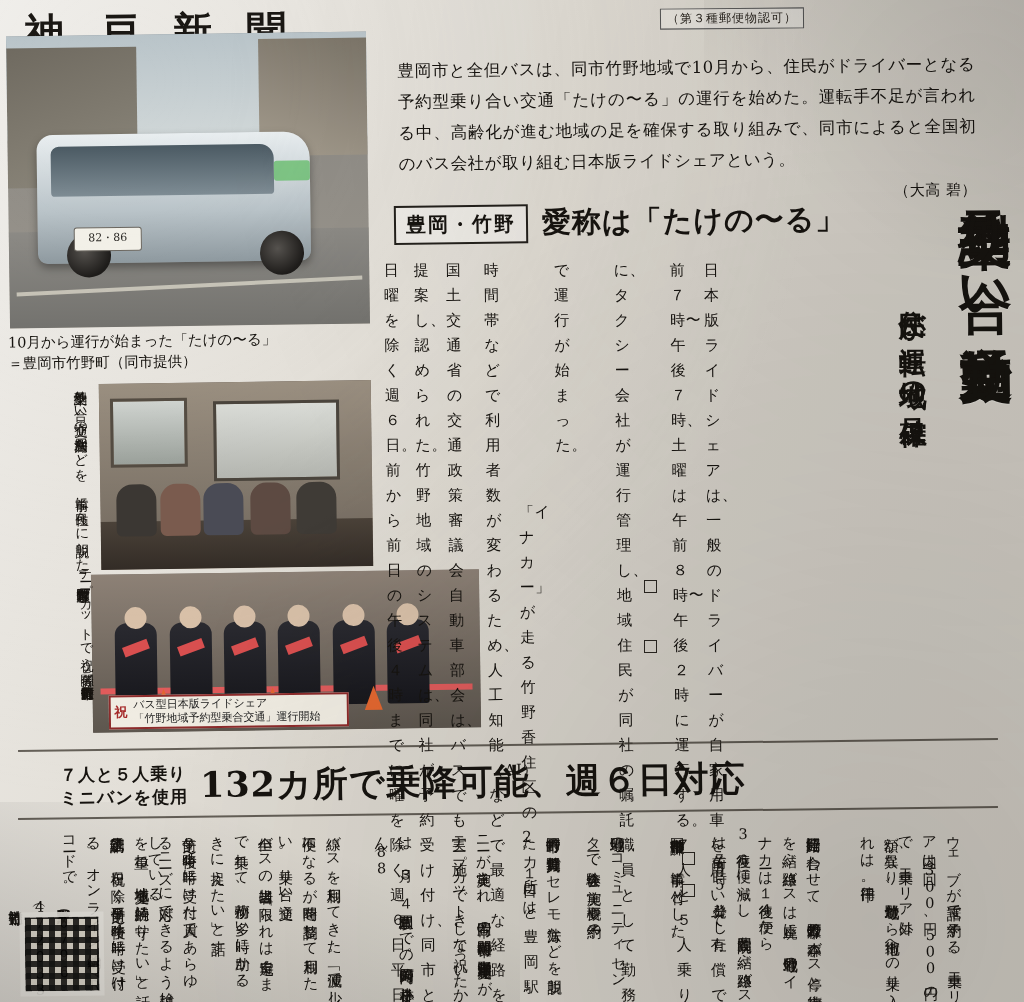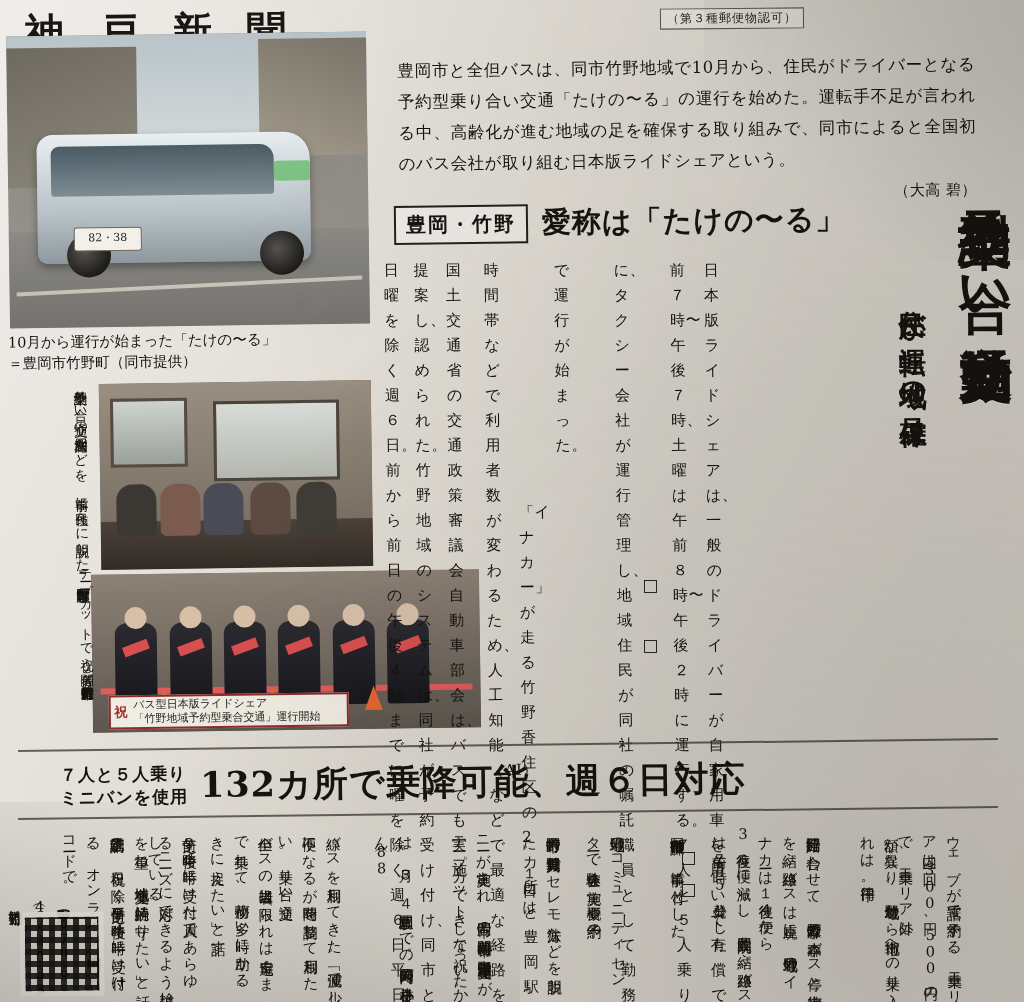--- a/index.html
+++ b/index.html
@@ -243,21 +243,21 @@
     <div class="bus-sky"></div>
     <div class="bus-bldg-l"></div>
     <div class="bus-bldg-r"></div>
     <div class="bus-road"></div>
     <div class="bus-line"></div>
     <div class="bus-body"></div>
     <div class="bus-win"></div>
     <div class="bus-logo"></div>
     <div class="bus-wheel l"></div>
     <div class="bus-wheel r"></div>
-    <div class="bus-plate">82・38</div>
+    <div class="bus-plate">82・86</div>
   </div>
   <div id="cap-bus" style="white-space:pre-line">10月から運行が始まった「たけの〜る」
 ＝豊岡市竹野町（同市提供）</div>
 
   <div class="photo" id="photo-meeting">
     <div class="mt-wall"></div>
     <div class="mt-win"></div>
     <div class="mt-screen"></div>
     <div class="mt-table"></div>
     <div class="mt-person" style="left:6%;background:#3b3733"></div>

